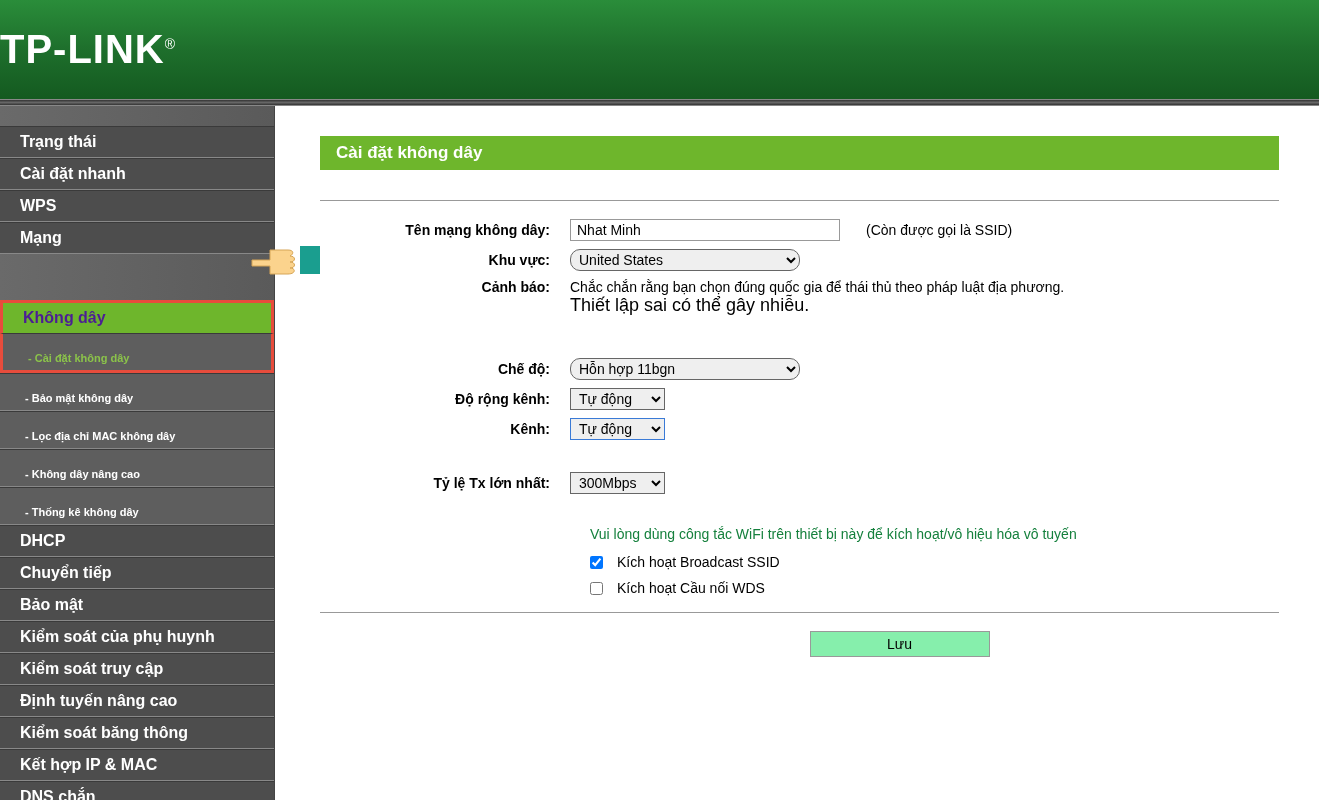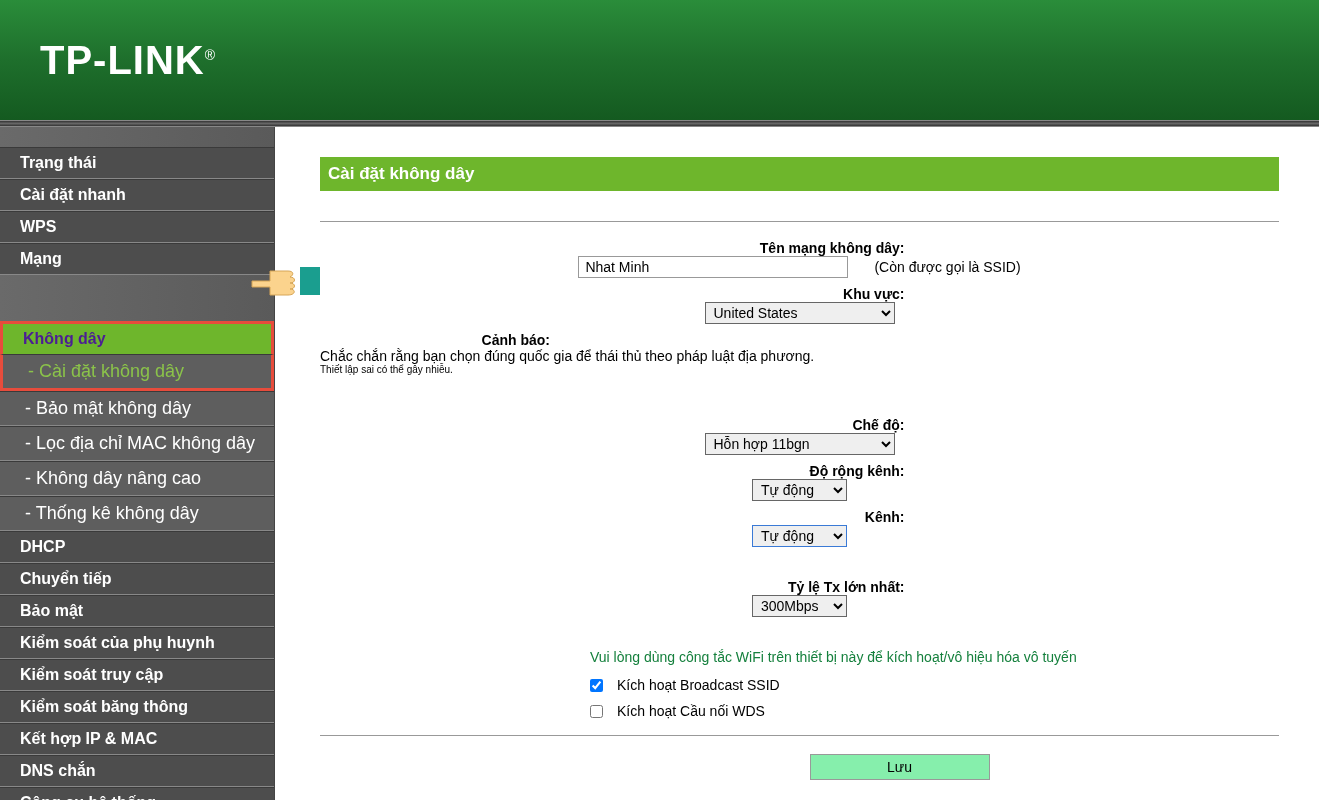--- a/index.html
+++ b/index.html
@@ -3,23 +3,22 @@
 <meta charset="utf-8">
 <style>
 * { box-sizing: border-box; margin: 0; padding: 0; }
 body {
   font-family: Arial, Helvetica, sans-serif;
   font-size: 13px;
   width: 1319px;
   background: #fff;
 }
 .header {
-  height: 120px;
+  height: 99px;
   background: linear-gradient(to bottom, #2a8d3a 0%, #1e6f2c 50%, #145a20 100%);
-  padding-left: 40px;
   display: flex;
   align-items: center;
 }
 .logo {
   color: #fff;
   font-size: 40px;
   font-weight: bold;
   letter-spacing: 1px;
   font-family: Arial, sans-serif;
 }
@@ -55,24 +54,24 @@
   cursor: pointer;
 }
 .sidebar-item.active-parent {
   background: #6EB62C;
   color: #4c1d95;
   border: 3px solid #e74c3c;
   border-bottom: none;
   margin-top: 46px;
 }
 .sidebar-sub {
-  padding: 6px 10px 6px 25px;
+  padding: 18px 10px 6px 25px;
   color: #fff;
-  font-size: 18px;
-  font-weight: normal;
+  font-size: 11px;
+  font-weight: bold;
   border-bottom: 1px solid #888;
   border-top: 1px solid #3a3a3a;
   background: #5e5e5e;
   cursor: pointer;
 }
 .sidebar-sub.active {
   color: #8BC34A;
   border-left: 3px solid #e74c3c;
   border-right: 3px solid #e74c3c;
   border-bottom: 3px solid #e74c3c;
@@ -80,33 +79,32 @@
 .main {
   flex: 1;
   padding: 30px 40px 30px 45px;
   position: relative;
 }
 .page-title {
   background: #6EB62C;
   color: #fff;
   font-size: 17px;
   font-weight: bold;
-  padding: 7px 8px;
+  padding: 7px 16px;
   margin-bottom: 30px;
 }
 .section-divider {
   border: none;
   border-top: 1px solid #999;
   margin: 0 0 18px 0;
 }
 .form-row {
   display: flex;
   align-items: center;
   margin-bottom: 8px;
-  flex-direction: column;
 }
 .form-label {
   width: 250px;
   text-align: right;
   padding-right: 20px;
   font-weight: bold;
   font-size: 14px;
   color: #000;
 }
 .form-control {
@@ -121,21 +119,21 @@
   height: 22px;
   width: 270px;
 }
 select {
   border: 1px solid #666;
   padding: 1px 4px;
   font-size: 14px;
   height: 22px;
   background: #efefef;
 }
-select.wide { width: 190px; }
+select.wide { width: 230px; border-radius: 10px; }
 select.med { width: 95px; }
 select.blue-border { border: 1px solid #3a7ad6; }
 .hint-text { font-size: 14px; color: #000; }
 .red-notice {
   margin-left: 270px;
   color: #15803d;
   font-size: 14px;
   margin-bottom: 12px;
 }
 .checkbox-row {
@@ -188,20 +186,21 @@
     <div class="sidebar-sub active">- Cài đặt không dây</div>
     <div class="sidebar-sub">- Bảo mật không dây</div>
     <div class="sidebar-sub">- Lọc địa chỉ MAC không dây</div>
     <div class="sidebar-sub">- Không dây nâng cao</div>
     <div class="sidebar-sub">- Thống kê không dây</div>
     <div class="sidebar-item">DHCP</div>
     <div class="sidebar-item">Chuyển tiếp</div>
     <div class="sidebar-item">Bảo mật</div>
     <div class="sidebar-item">Kiểm soát của phụ huynh</div>
     <div class="sidebar-item">Kiểm soát truy cập</div>
+    <div class="sidebar-item">Định tuyến nâng cao</div>
     <div class="sidebar-item">Kiểm soát băng thông</div>
     <div class="sidebar-item">Kết hợp IP &amp; MAC</div>
     <div class="sidebar-item">DNS chắn</div>
     <div class="sidebar-item">Công cụ hệ thống</div>
   </div>
 
   <div class="main">
 
     <div class="point-hand">
       <svg width="70" height="50" viewBox="0 0 70 50">
@@ -228,21 +227,21 @@
         <select class="wide">
           <option>United States</option>
         </select>
       </div>
     </div>
 
     <div class="form-row" style="align-items:flex-start;margin-bottom:18px;">
       <div class="form-label">Cảnh báo:</div>
       <div class="form-control" style="display:block;">
         <div style="font-size:14px;">Chắc chắn rằng bạn chọn đúng quốc gia để thái thủ theo pháp luật địa phương.</div>
-        <div style="font-size:10px;">Thiết lập sai có thể gây nhiễu.</div>
+        <div style="font-size:18px;">Thiết lập sai có thể gây nhiễu.</div>
       </div>
     </div>
 
     <div class="spacer"></div>
 
     <div class="form-row">
       <div class="form-label">Chế độ:</div>
       <div class="form-control">
         <select class="wide">
           <option>Hỗn hợp 11bgn</option>

